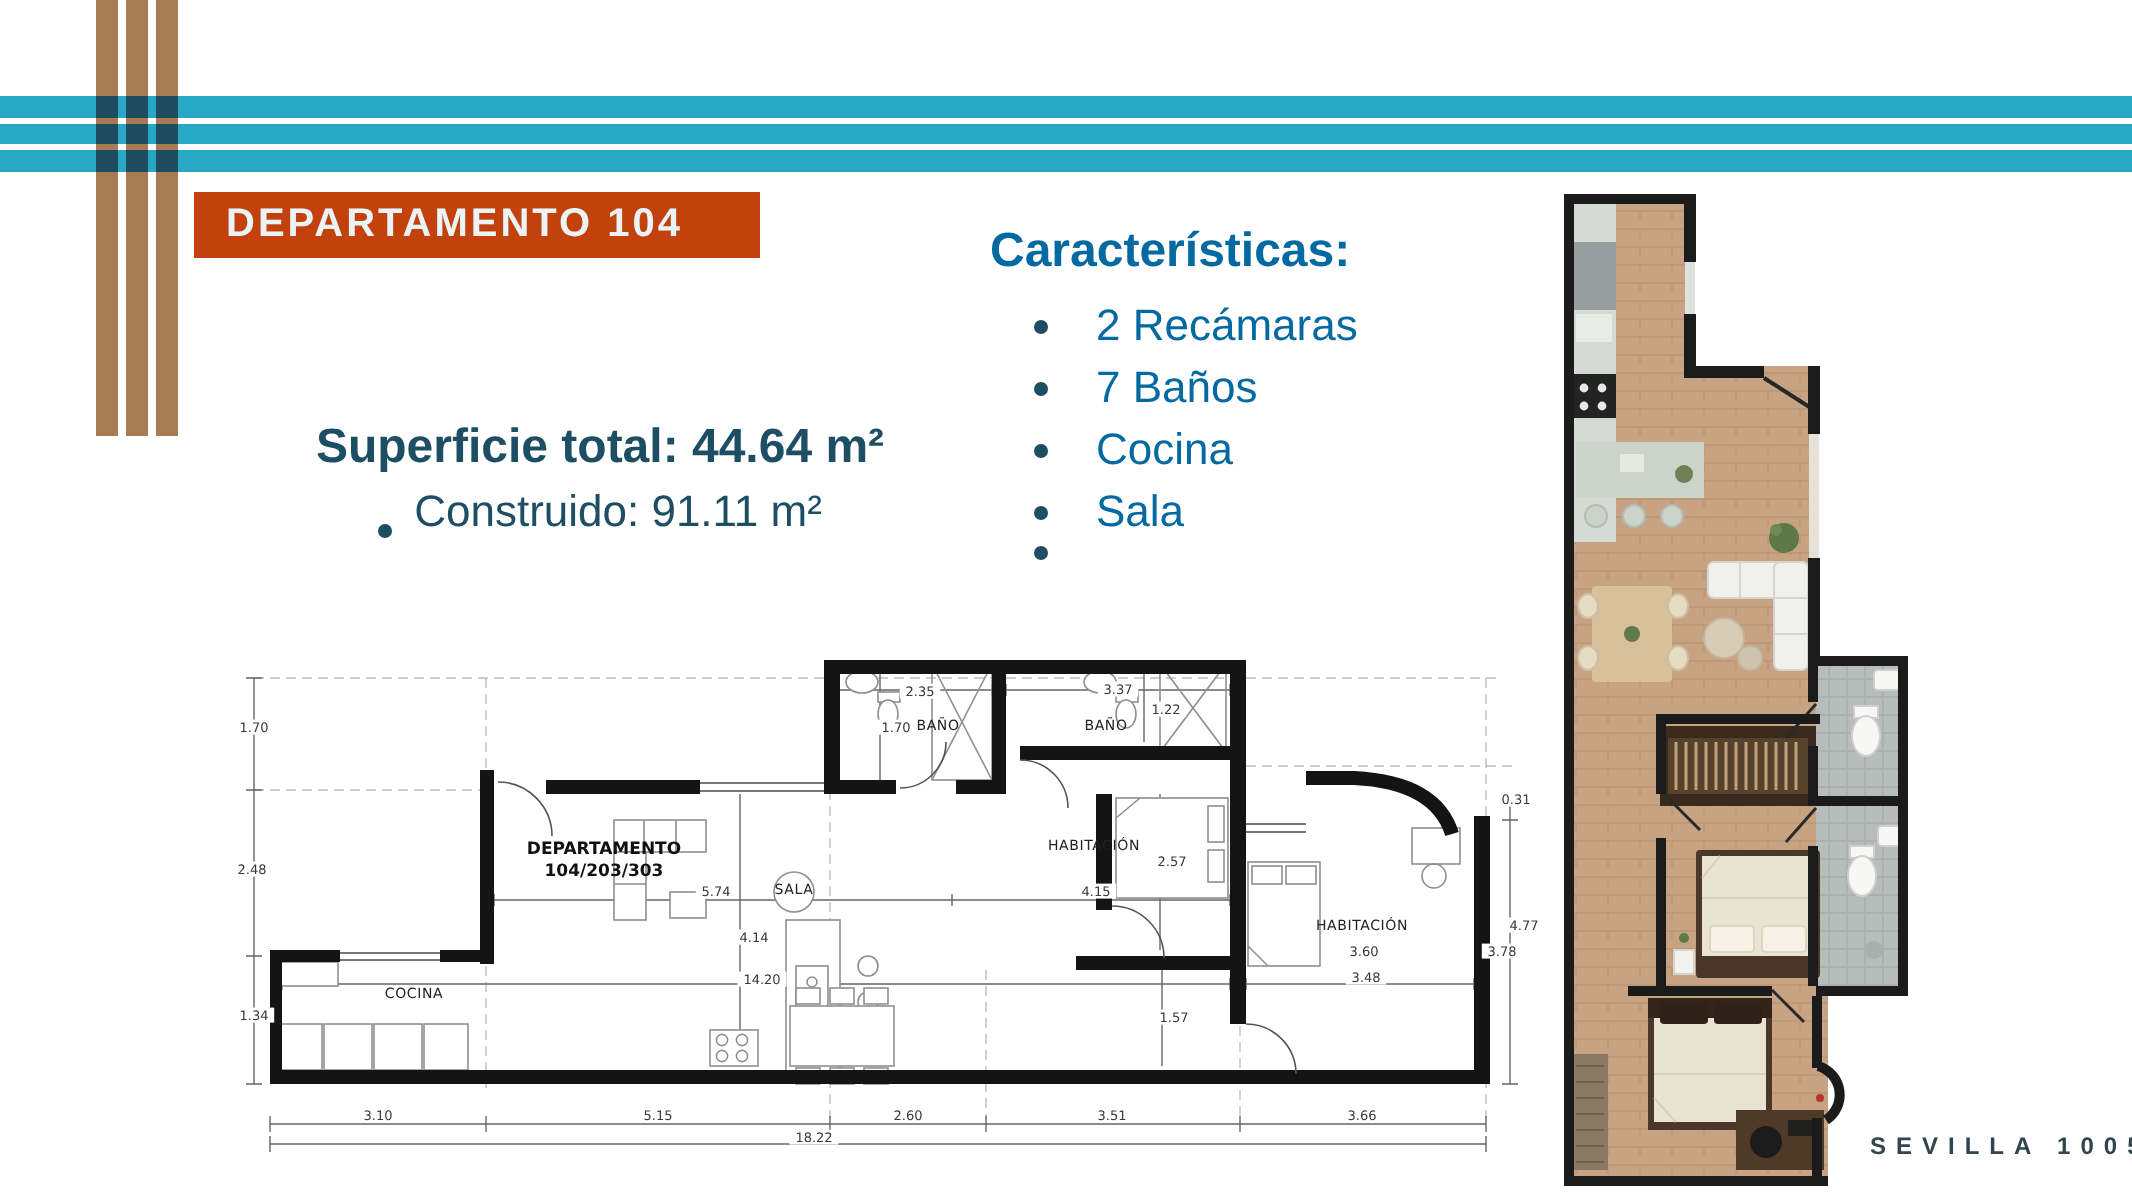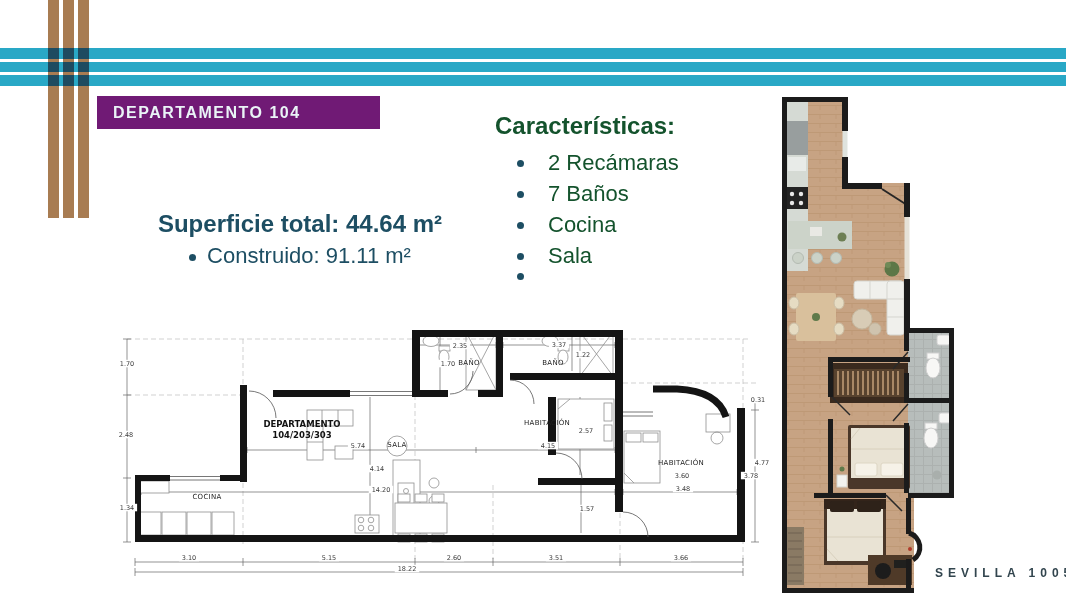--- a/index.html
+++ b/index.html
@@ -6,30 +6,30 @@
   .slide{position:relative;width:1066px;height:600px;background:#ffffff;overflow:hidden;
          font-family:"Liberation Sans",sans-serif;}
   
   .stripe-h{position:absolute;left:0;width:1066px;background:#29a8c6;}
   .bar-v{position:absolute;top:0;width:11px;height:218px;background:#a87c52;}
   .grid-sq{position:absolute;left:48px;top:48px;display:grid;
            grid-template-columns:11px 11px 11px;column-gap:4px;
            grid-template-rows:11px 10px 11px;row-gap:3px;}
   .grid-sq div{background:#1e4b60;}
   
-  .title-box{position:absolute;left:97px;top:96px;width:283px;height:33px;background:#701a75;
-             color:#eaf4f7;font-size:16px;font-weight:bold;letter-spacing:1.5px;
+  .title-box{position:absolute;left:97px;top:96px;width:283px;height:33px;background:#c2410c;
+             color:#eaf4f7;font-size:20px;font-weight:bold;letter-spacing:1.5px;
              display:flex;align-items:center;padding-left:16px;box-sizing:border-box;}
   
   .surface{position:absolute;left:100px;top:210px;width:400px;text-align:center;color:#1d4e63;}
   .surface-heading{font-size:24px;font-weight:bold;}
-  .surface-item{font-size:22px;margin-top:5px;display:flex;justify-content:center;align-items:center;gap:11px;}
+  .surface-item{font-size:22px;margin-top:5px;display:flex;justify-content:center;align-items:flex-end;gap:11px;}
   .dot{width:7px;height:7px;border-radius:50%;background:#1d4e63;flex:0 0 auto;margin-top:2px;}
   
-  .features{position:absolute;left:495px;top:112px;color:#14532d;}
+  .features{position:absolute;left:495px;top:112px;color:#0369a1;}
   .features-heading{font-size:24px;font-weight:bold;}
   .features ul{list-style:none;margin:7px 0 0 0;padding:0;}
   .features li{display:flex;align-items:center;gap:24px;font-size:22px;line-height:31px;padding-left:22px;}
   
   .bp-svg{position:absolute;left:110px;top:315px;}
   .rp-svg{position:absolute;left:780px;top:97px;}
   .bp-dim{font-size:6.5px;fill:#3a3a3a;text-anchor:middle;font-family:"DejaVu Sans",sans-serif;}
   .bp-room{font-size:7px;fill:#222;text-anchor:middle;letter-spacing:.3px;font-family:"DejaVu Sans",sans-serif;}
   .bp-room-b{font-size:8.5px;font-weight:bold;fill:#111;text-anchor:middle;font-family:"DejaVu Sans",sans-serif;}
   .wall{fill:#141414;}

